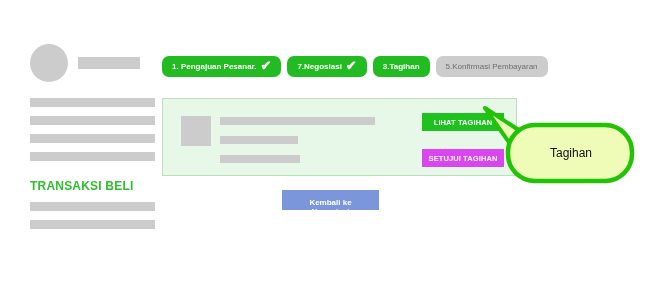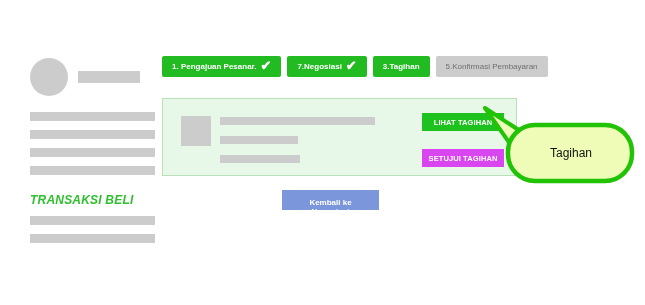--- a/index.html
+++ b/index.html
@@ -13,23 +13,22 @@
     position: relative;
     overflow: hidden;
     font-family: "Liberation Sans", sans-serif;
     -webkit-font-smoothing: antialiased;
   }
 
   
   #sidebar {
     position: absolute;
     left: 30px;
-    top: 58px;
+    top: 44px;
     width: 125px;
-    font-style: italic;
   }
   .avatar-row {
     display: flex;
     align-items: center;
     gap: 10px;
   }
   .avatar {
     width: 38px;
     height: 38px;
     border-radius: 50%;
@@ -63,21 +62,21 @@
     left: 162px;
     top: 56px;
     display: flex;
     align-items: center;
     gap: 6px;
   }
   .step {
     display: flex;
     align-items: center;
     gap: 4px;
-    border-radius: 2px;
+    border-radius: 7px;
     height: 21px;
     padding: 0 10px;
     box-sizing: border-box;
     white-space: nowrap;
     font-size: 8px;
     line-height: 1;
   }
   .step.active {
     background: #22bb22;
     color: #ffffff;

